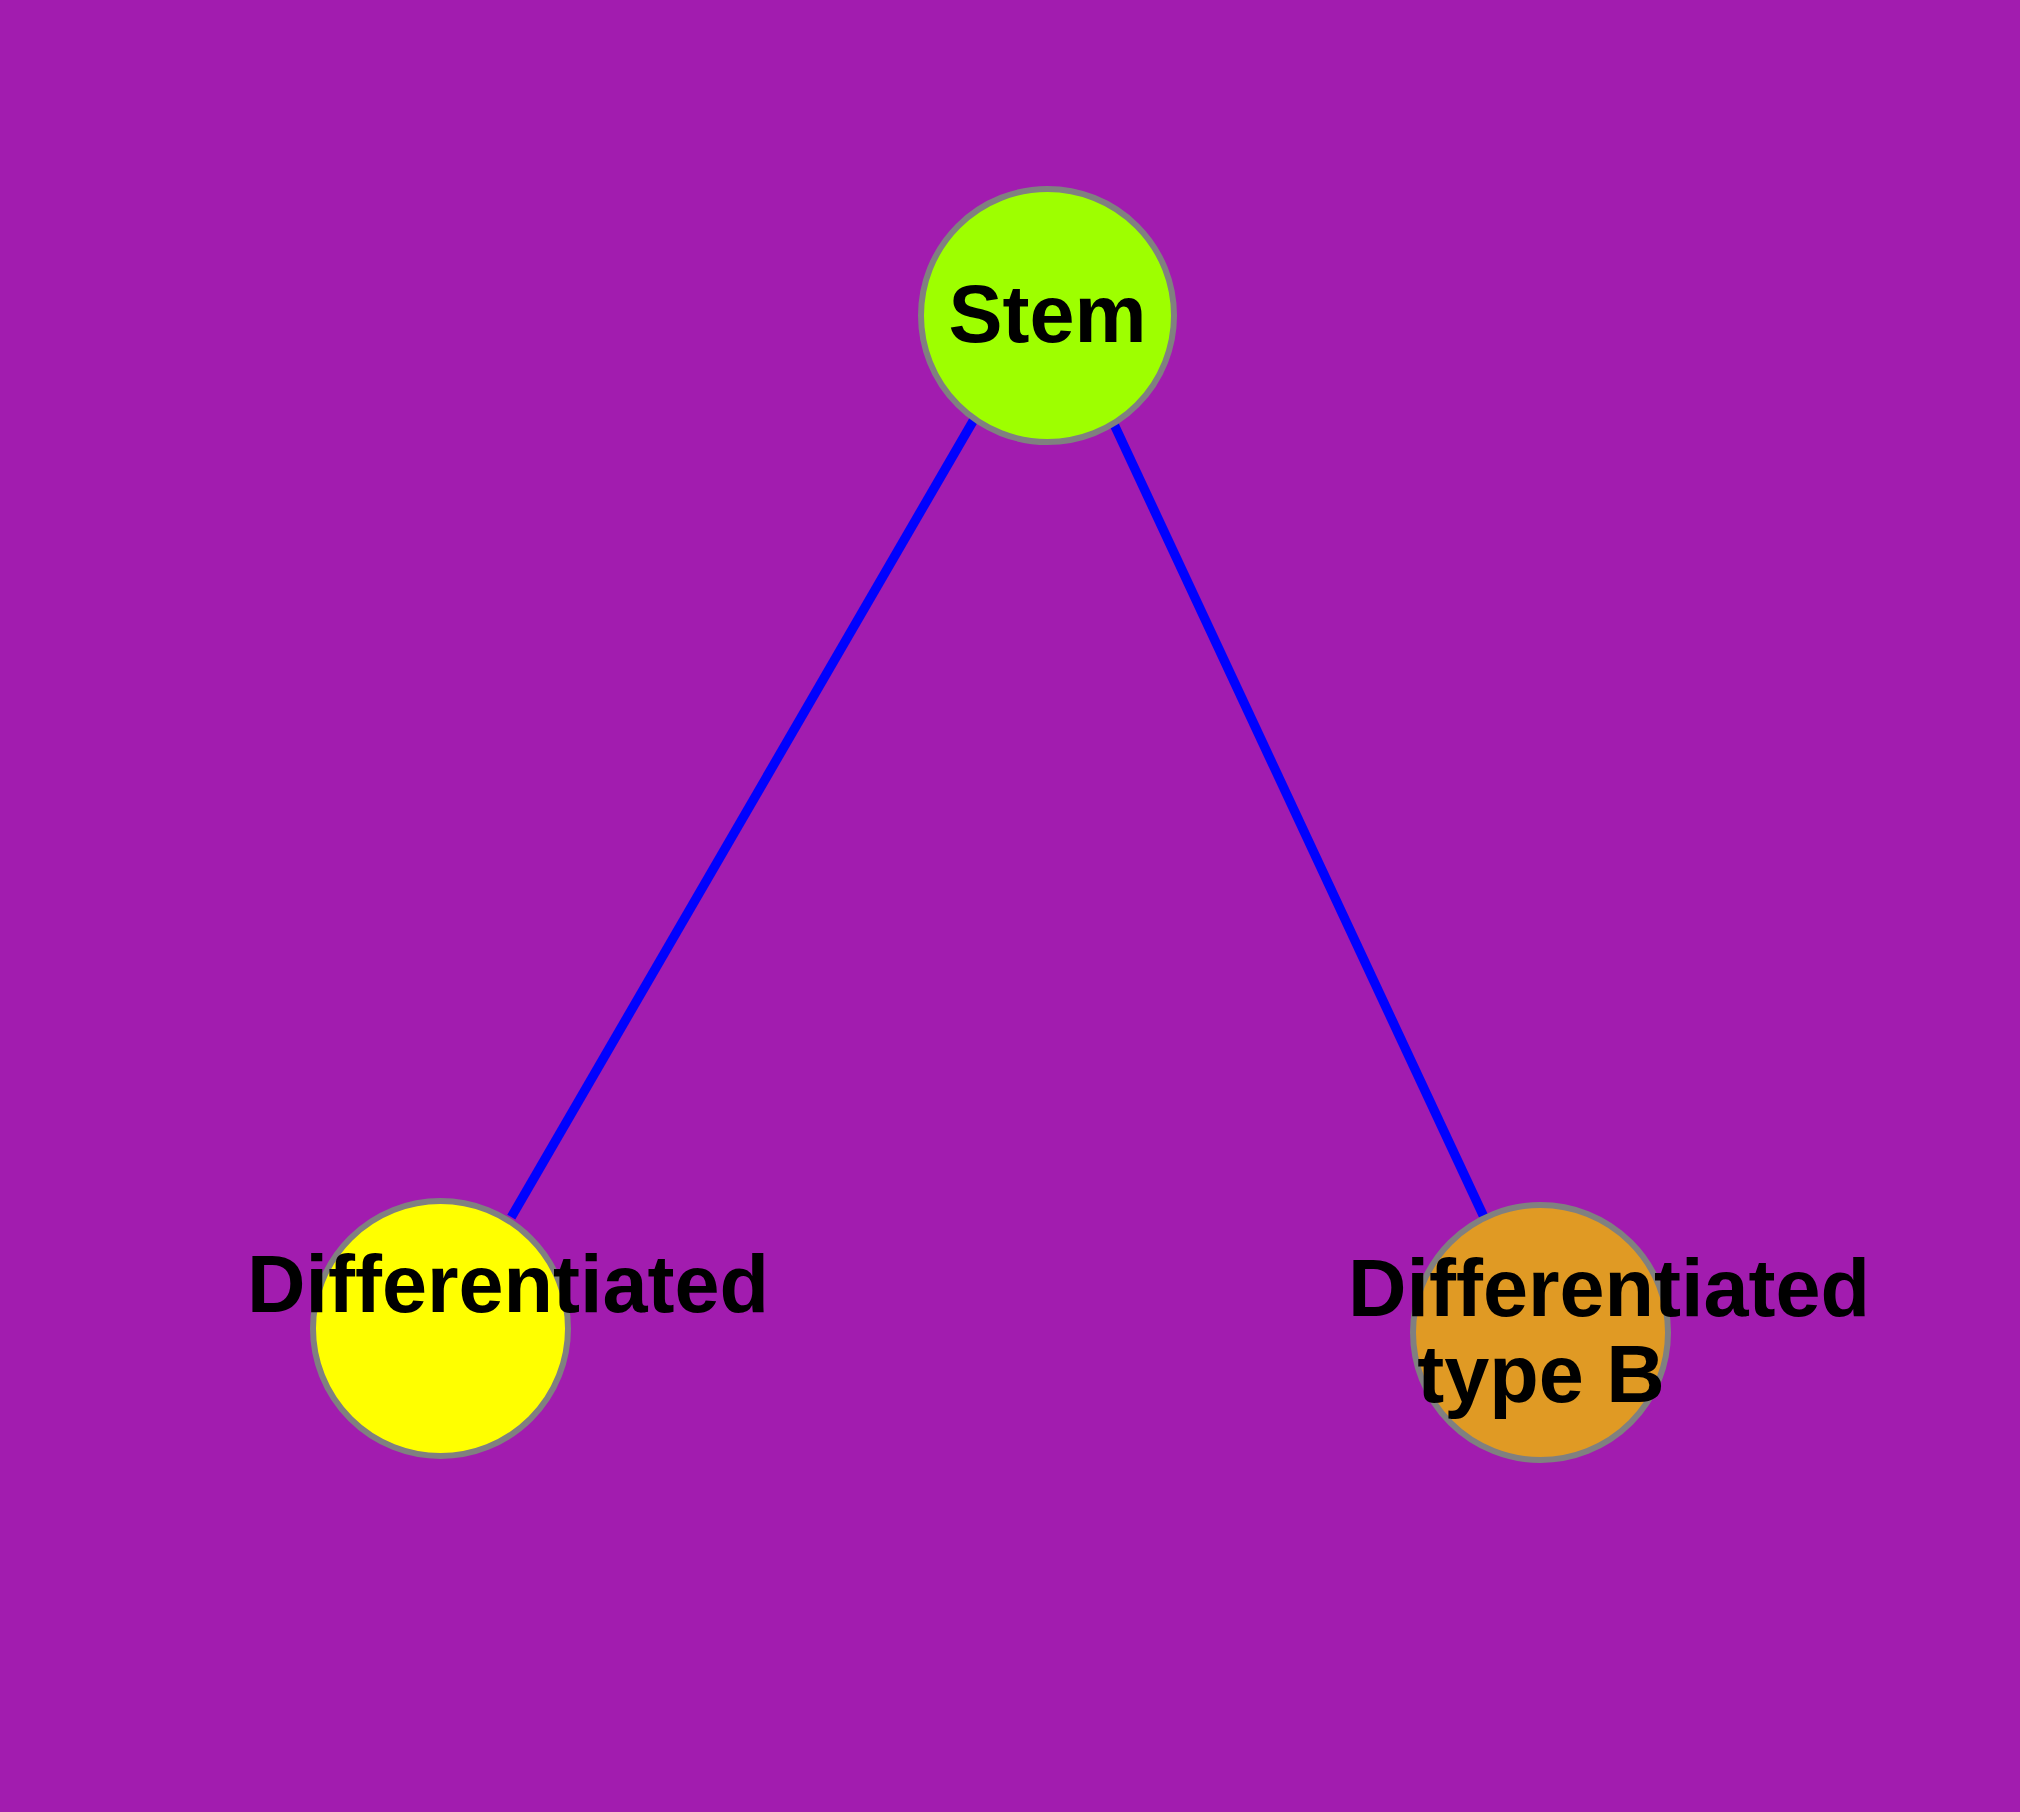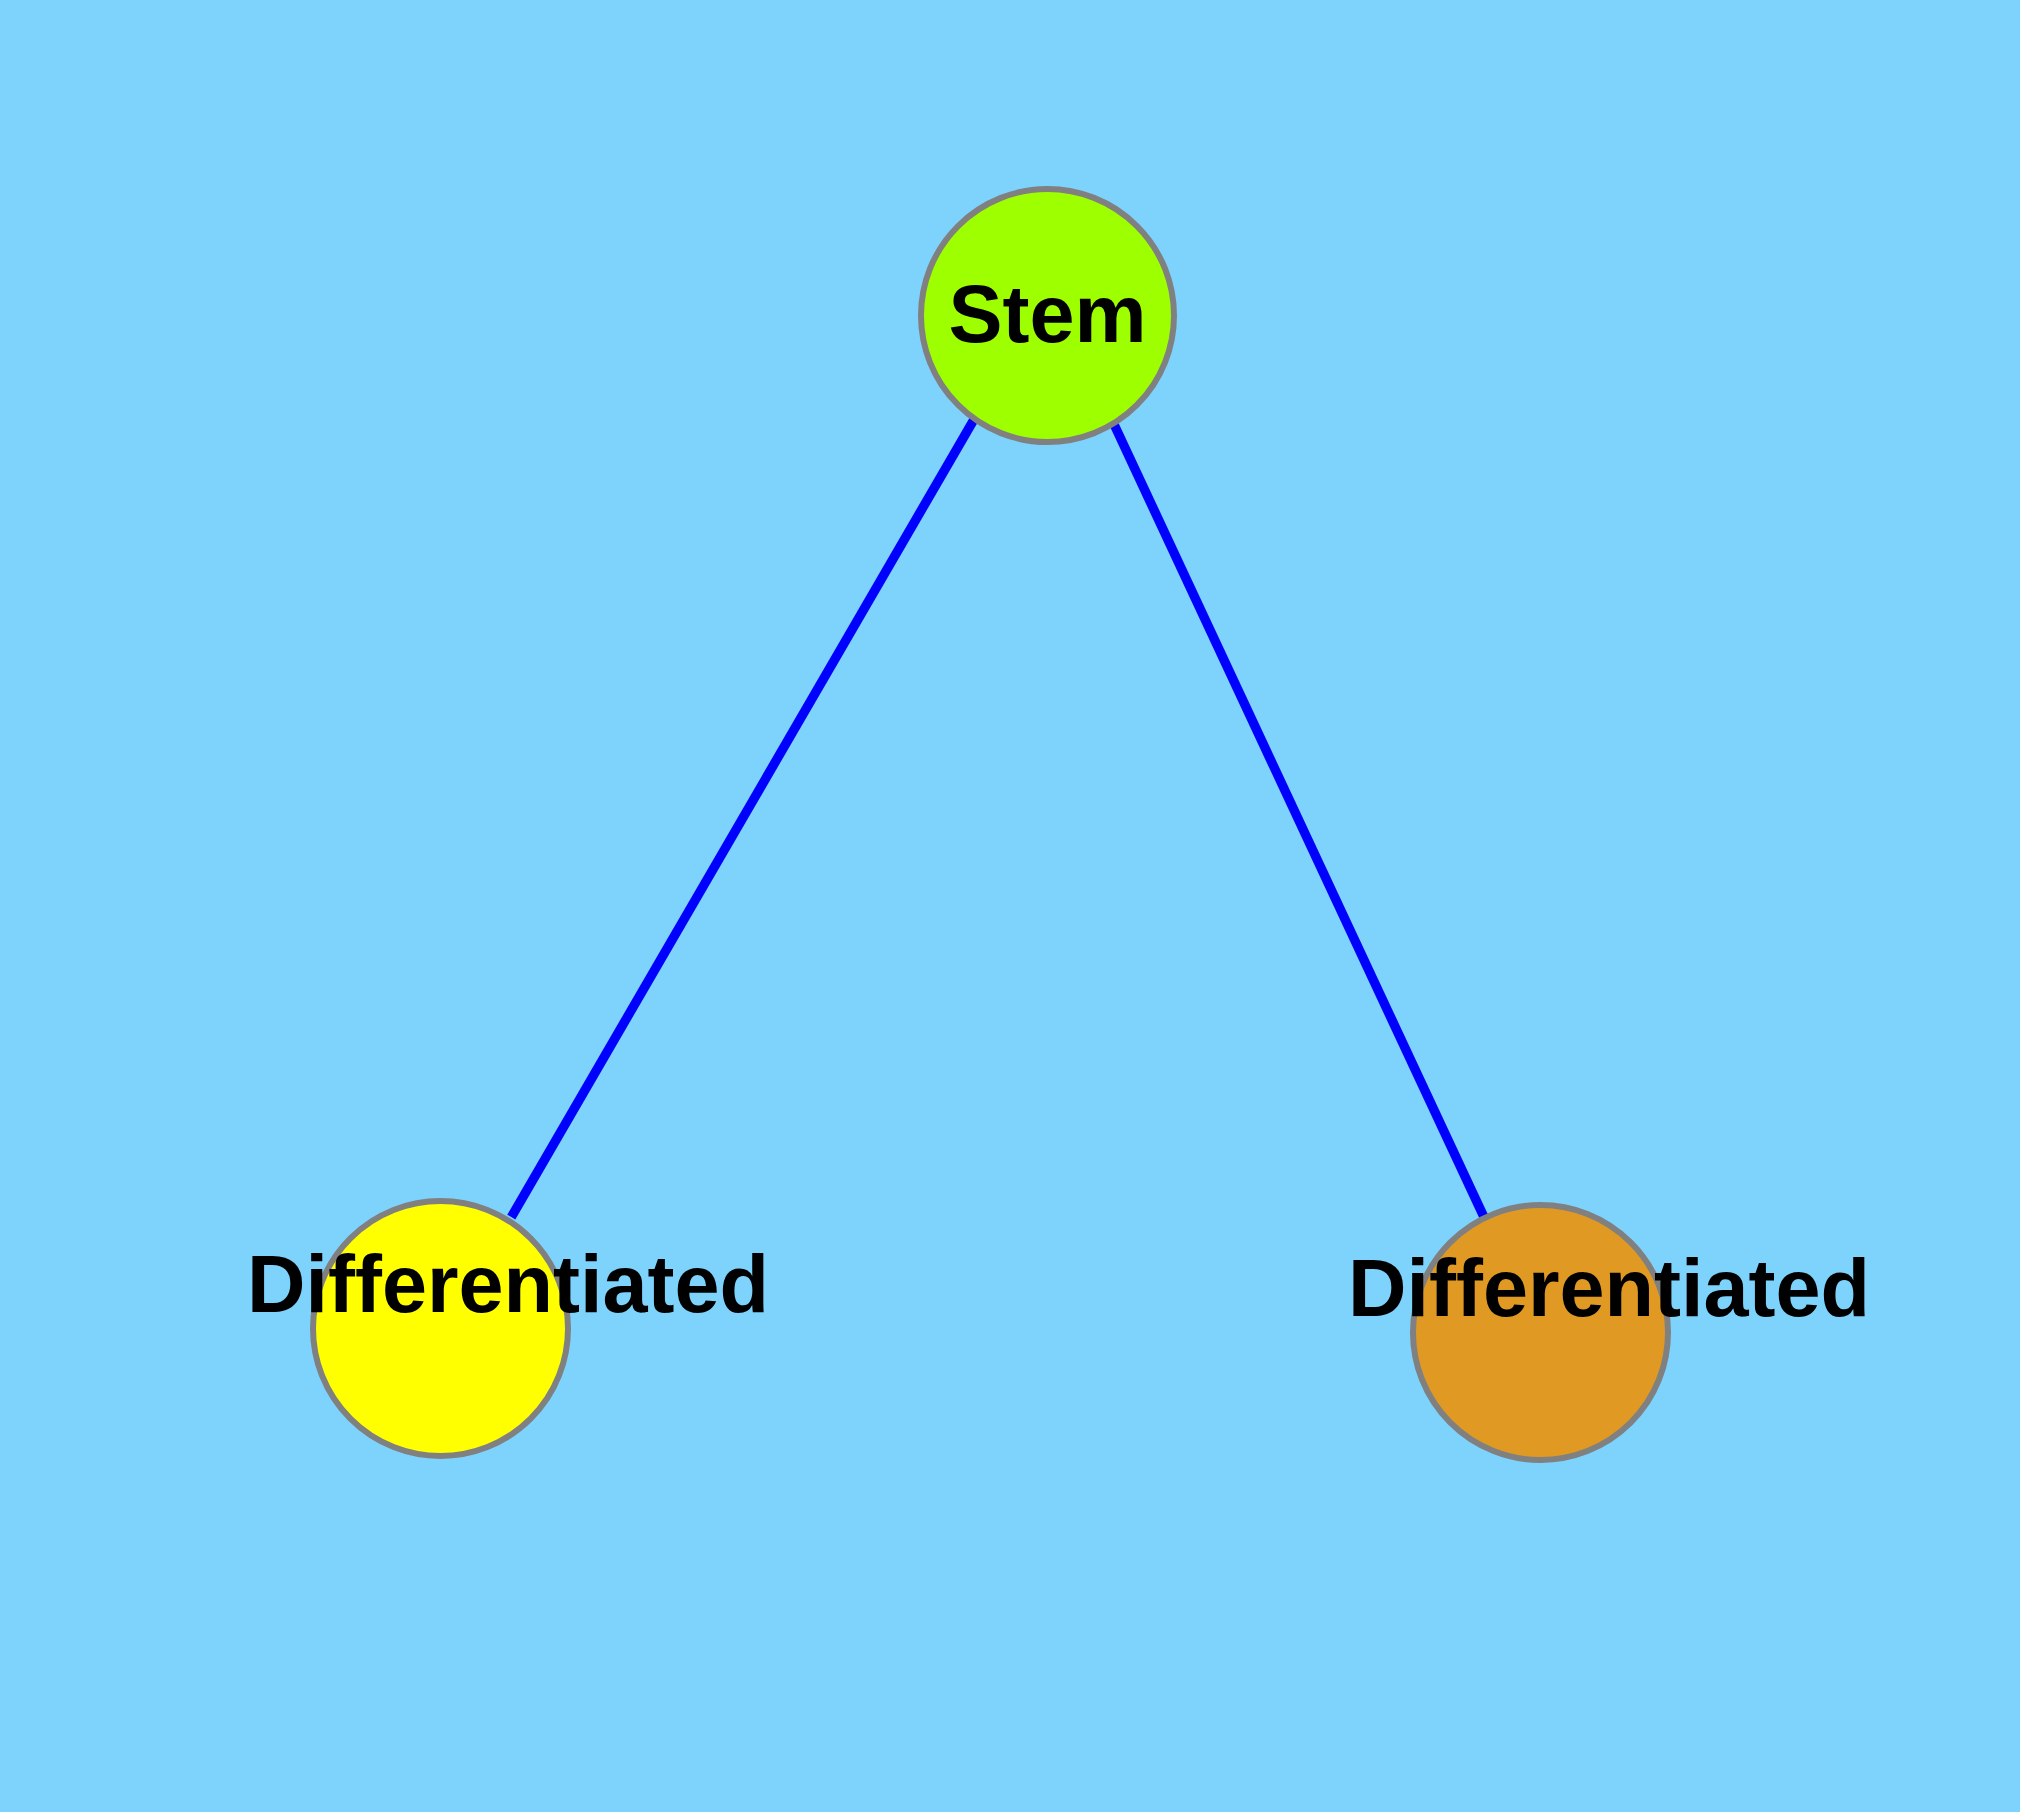--- a/index.html
+++ b/index.html
@@ -80,37 +80,38 @@
     width: 386px;
     font-size: 81px;
   }
   .label-line {
     display: block;
   }
 </style>
 </head>
 <body style="background: rgb(204, 204, 250);">
 
-<div id="canvas" style="width: 2021px; height: 1812px; background: #7dd3fc;">
+<div id="canvas" style="width: 2021px; height: 1812px; background: #a21caf;">
 
   <svg id="edge-layer" viewBox="0 0 2384 2138" xmlns="http://www.w3.org/2000/svg" style="width: 2021px; height: 1812px;">
     <line x1="1150" y1="493" x2="603" y2="1436" stroke="#0000ff" stroke-width="11" stroke-linecap="butt"></line>
     <line x1="1312" y1="496" x2="1752" y2="1439" stroke="#0000ff" stroke-width="11" stroke-linecap="butt"></line>
   </svg>
 
   <div class="node node-stem" style="left: 918px; top: 186px; width: 259px; height: 259px; background: rgb(158, 255, 0); border-color: rgb(128, 128, 128);"></div>
   <div class="node node-typea" style="left: 310px; top: 1198px; width: 261px; height: 261px; background: rgb(255, 255, 0); border-color: rgb(128, 128, 128);"></div>
   <div class="node node-typeb" style="left: 1410px; top: 1202px; width: 261px; height: 261px; background: rgb(224, 154, 36); border-color: rgb(128, 128, 128);"></div>
 
   <div class="node-label label-stem" style="left: 878px; top: 272px;">
     <span class="label-line">Stem</span>
   </div>
 
   <div class="node-label label-typea" style="left: 247px; top: 1242px;">
     <span class="label-line">Differentiated</span>
   </div>
 
   <div class="node-label label-typeb" style="left: 1348px; top: 1246px;">
     <span class="label-line">Differentiated</span>
+    <span class="label-line">type B</span>
   </div>
 
 </div>
 
 
 </body></html>

